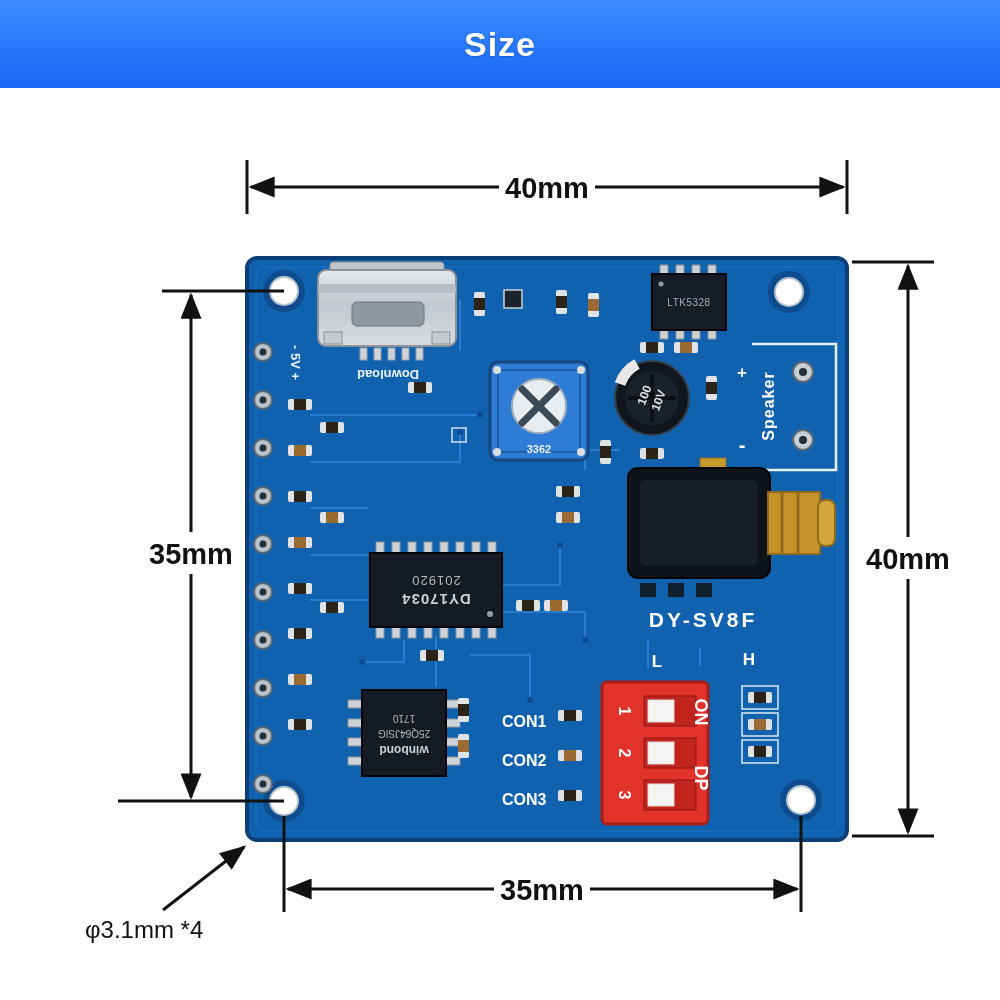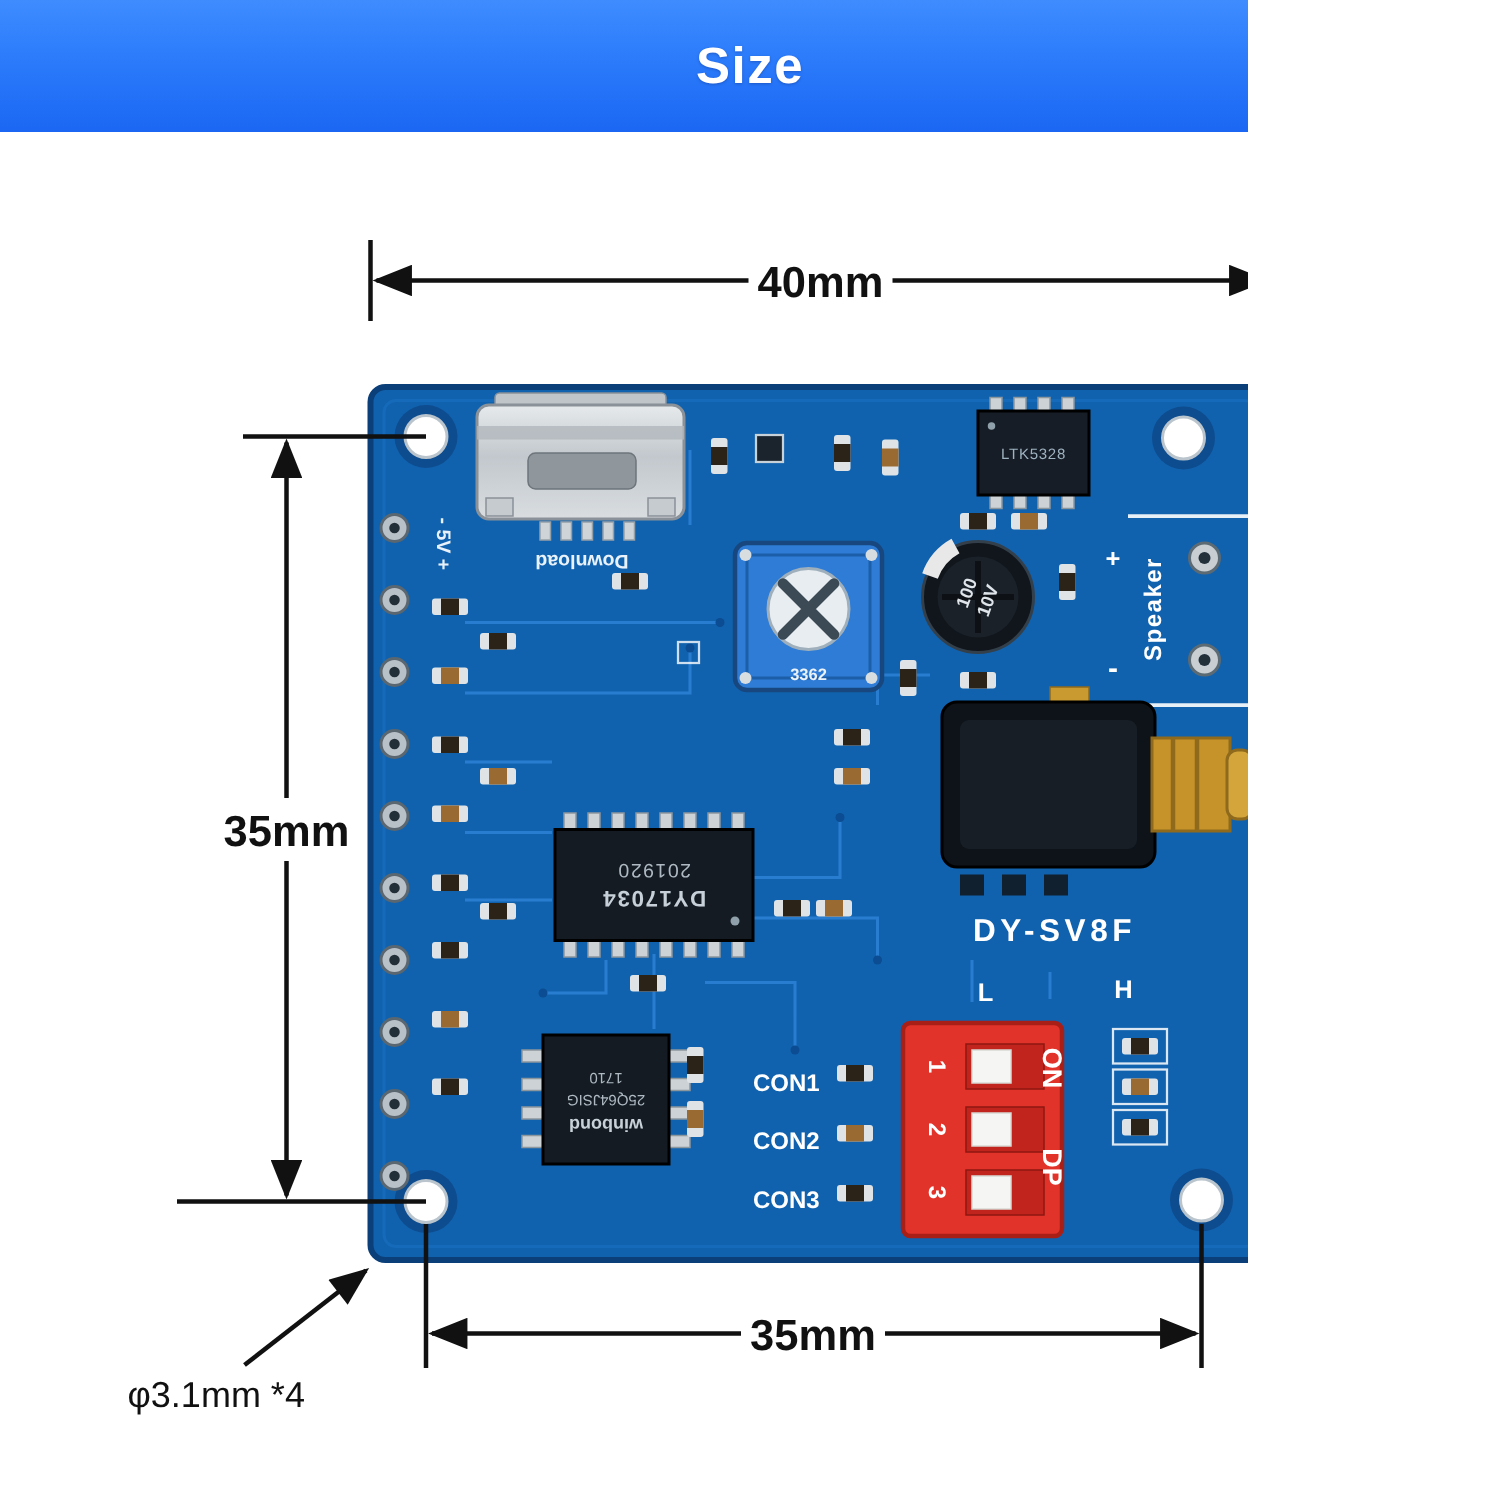--- a/index.html
+++ b/index.html
@@ -1,17 +1,17 @@
 <!DOCTYPE html>
 <html><head>
 <meta charset="utf-8">
 <style>
   html,body{margin:0;padding:0;background:#fff;}
-  .page{position:relative;width:820px;height:1000px;background:#fff;overflow:hidden;
-        font-family:"Liberation Sans",sans-serif;padding-left:12px;}
+  .page{position:relative;width:1000px;height:1000px;background:#fff;overflow:hidden;
+        font-family:"Liberation Sans",sans-serif;}
   .header{position:absolute;top:0;left:0;width:1000px;height:88px;
           background:linear-gradient(180deg,#3f8cff 0%,#2b7bfb 45%,#1b67f3 100%);
           display:flex;align-items:center;justify-content:center;z-index:2;}
   .header-title{color:#fff;font-size:34px;font-weight:bold;letter-spacing:1px;
                 text-shadow:0 1px 2px rgba(0,0,60,.25);}
   svg{position:absolute;top:0;left:0;z-index:1;}
   svg text{font-family:"Liberation Sans",sans-serif;}
 </style>
 </head>
 <body>

